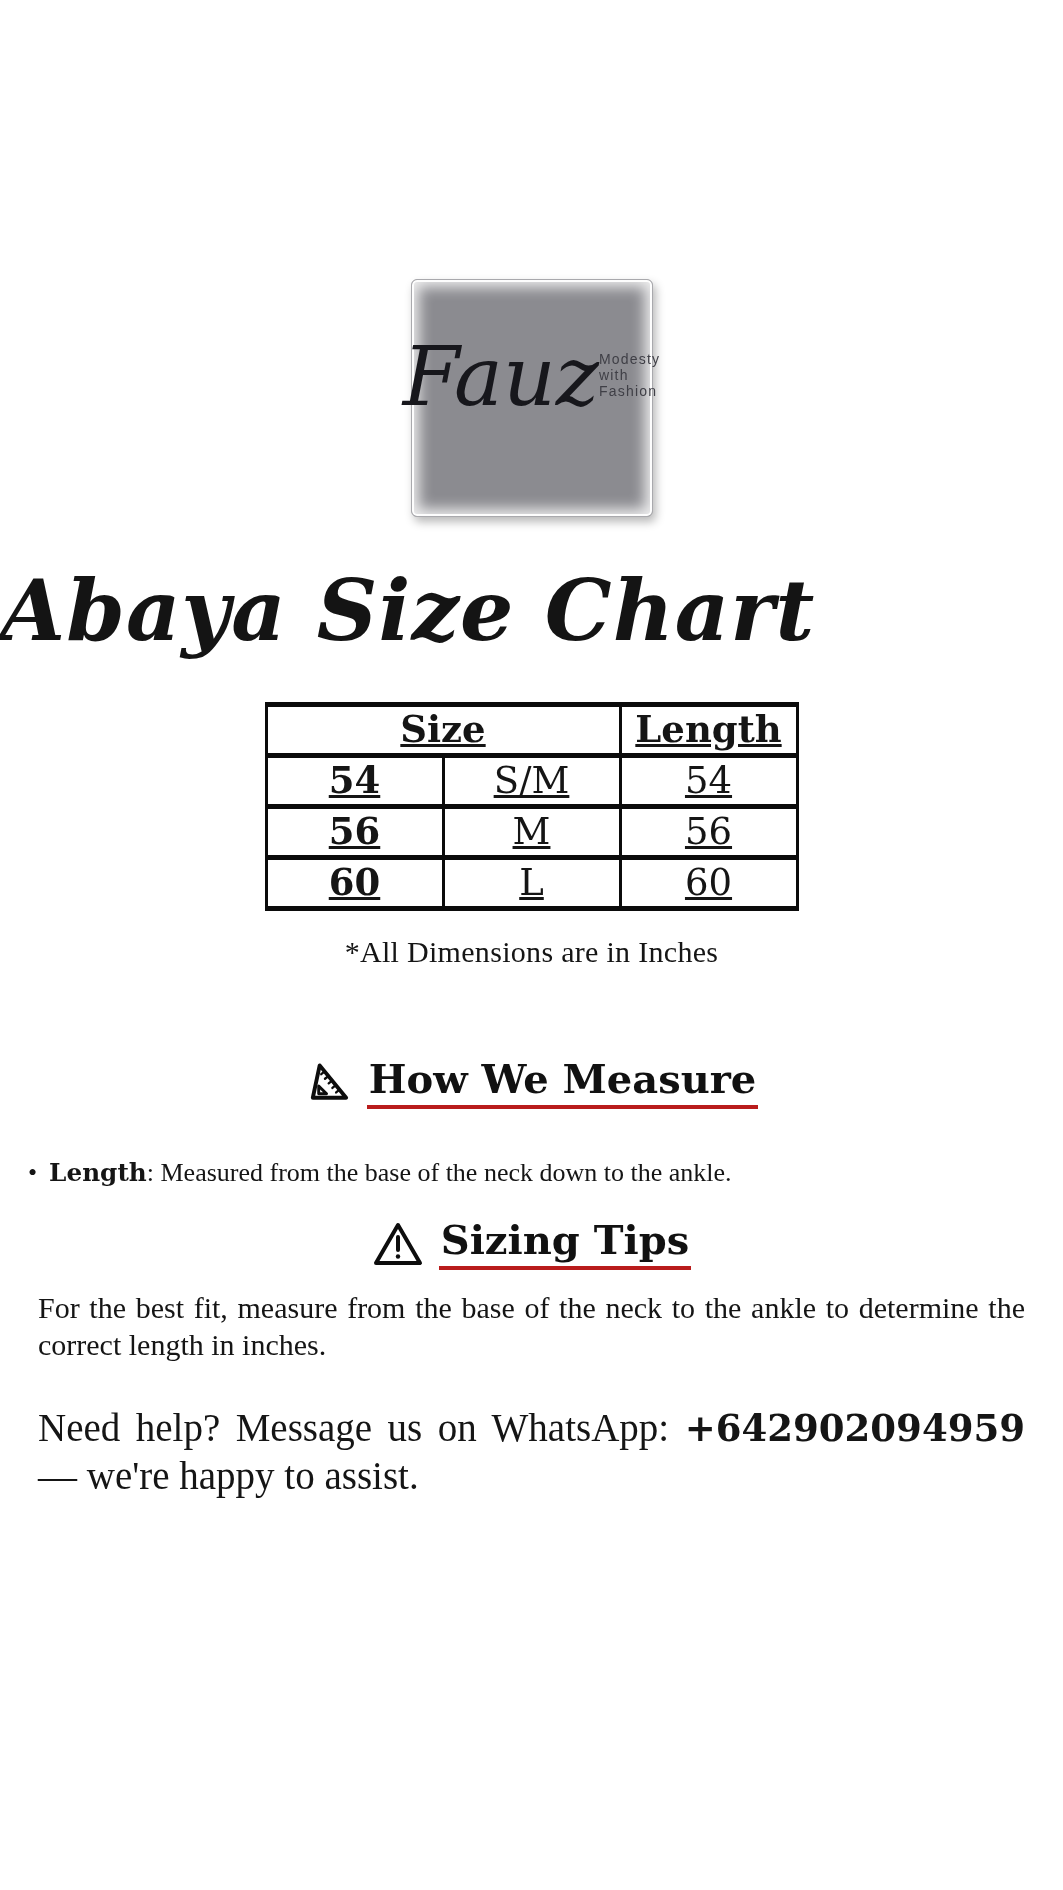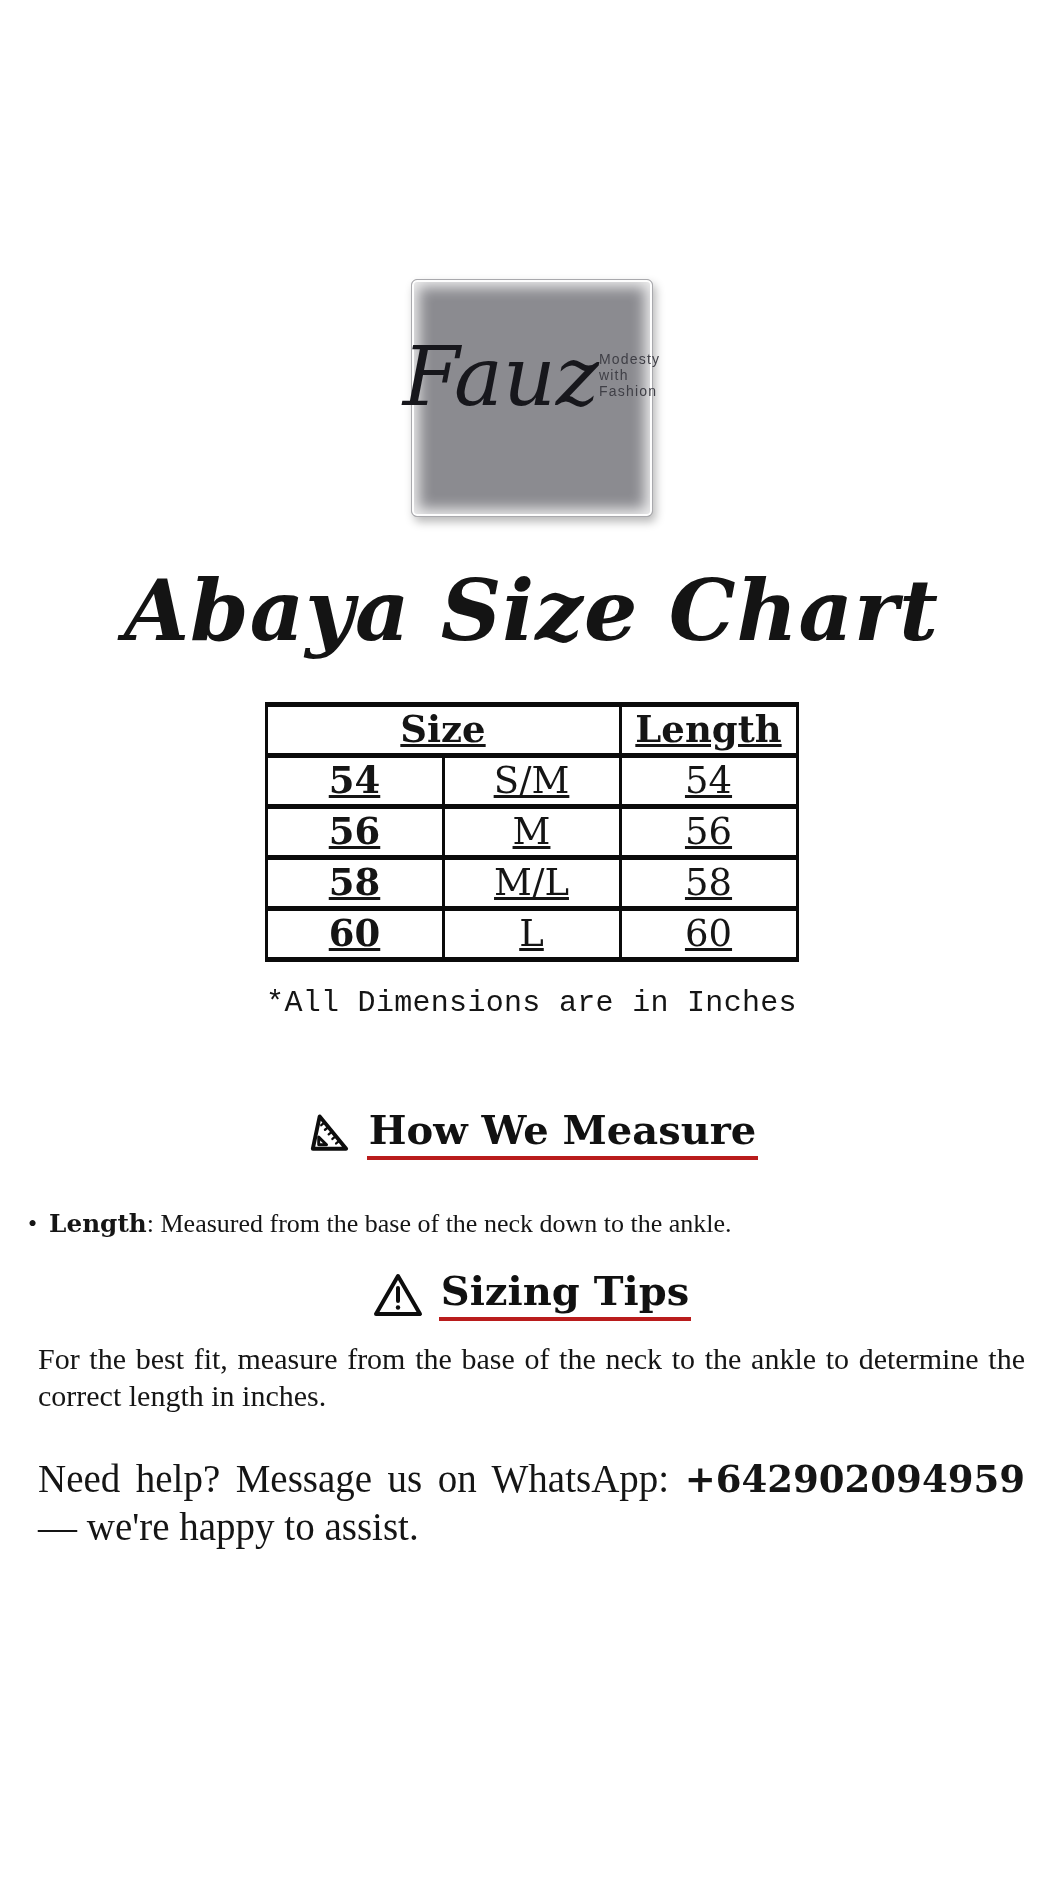--- a/index.html
+++ b/index.html
@@ -43,21 +43,20 @@
     font-family: "Liberation Sans", sans-serif;
     font-size: 14px;
     letter-spacing: 1.2px;
     color: #3f3f46;
     margin-top: -4px;
   }
 
   
   .title {
     margin: 46px 0 0;
-    text-align: center;
     font-family: "DejaVu Serif", serif;
     font-style: italic;
     font-weight: bold;
     font-size: 84px;
     line-height: 1.15;
     letter-spacing: 1px;
     color: #141414;
   }
 
   
@@ -82,21 +81,20 @@
     font-weight: normal;
   }
   .size-table th { font-weight: bold; }
   .size-table td.col-size { font-weight: bold; }
 
   .note {
     margin: 24px 0 0;
     text-align: center;
     font-size: 30px;
     letter-spacing: 0.3px;
-    font-family: Liberation Mono, monospace;
   }
 
   
   .section-head {
     display: flex;
     align-items: center;
     justify-content: center;
     gap: 15px;
     margin-top: 88px;
   }
@@ -155,25 +153,20 @@
     <tbody>
       <tr>
         <td class="col-size">54</td>
         <td>S/M</td>
         <td>54</td>
       </tr>
       <tr>
         <td class="col-size">56</td>
         <td>M</td>
         <td>56</td>
-      </tr>
-      <tr>
-        <td class="col-size">58</td>
-        <td>M/L</td>
-        <td>58</td>
       </tr>
       <tr>
         <td class="col-size">60</td>
         <td>L</td>
         <td>60</td>
       </tr>
     </tbody>
   </table>
 
   <p class="note">*All Dimensions are in Inches</p>

